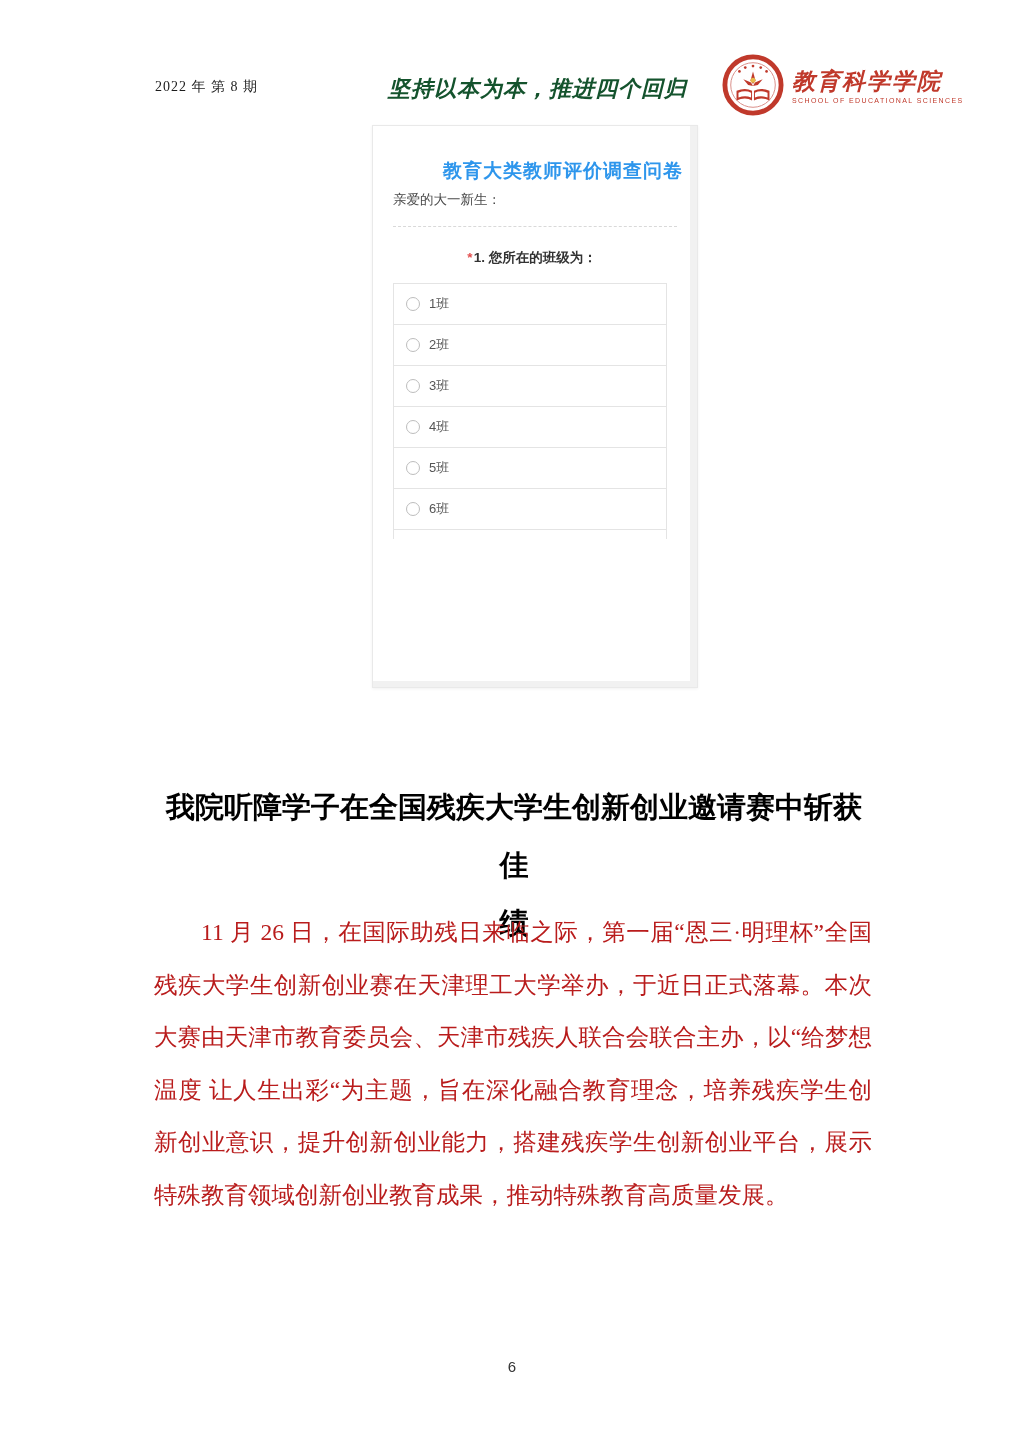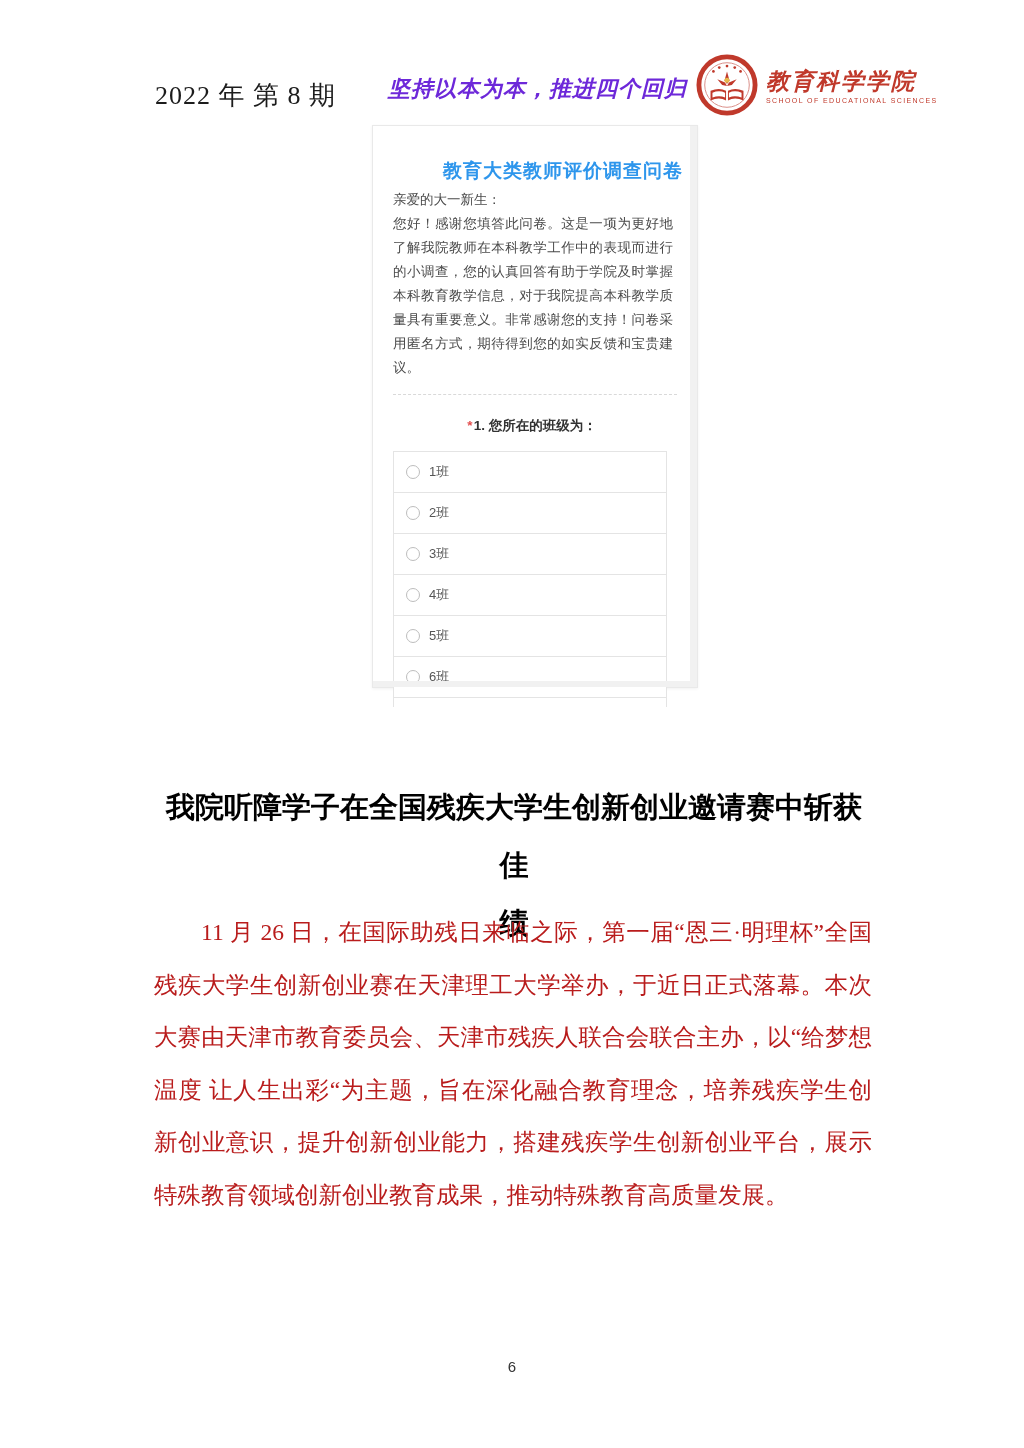--- a/index.html
+++ b/index.html
@@ -6,29 +6,29 @@
   .page{
     position:relative;
     width:1024px;height:1448px;
     background:#ffffff;
     font-family:"Liberation Serif","DejaVu Serif",serif;
     overflow:hidden;
   }
   
   .issue{
     position:absolute;left:155px;top:78px;
-    font-size:26px;color:#1c1c1c;letter-spacing:1px;
+    font-size:14px;color:#1c1c1c;letter-spacing:1px;
   }
   .motto{
     position:absolute;left:388px;top:74px;
-    font-size:22px;font-style:italic;font-weight:bold;color:#6d28d9;
+    font-size:22px;font-style:italic;font-weight:bold;color:#14532d;
     letter-spacing:1px;
   }
   .logo{
-    position:absolute;left:696px;top:54px;width:200px;height:66px;
+    position:absolute;left:722px;top:54px;width:200px;height:66px;
     display:flex;align-items:center;
   }
   .logo-emblem{width:62px;height:62px;flex:0 0 auto;}
   .logo-text{margin-left:8px;display:flex;flex-direction:column;line-height:1;}
   .logo-zh{
     font-size:23px;font-weight:bold;color:#c0392b;
     letter-spacing:2px;font-style:italic;white-space:nowrap;
     font-family:"Liberation Serif","DejaVu Serif",serif;
   }
   .logo-en{
@@ -148,21 +148,20 @@
     </span>
     <span class="logo-text">
       <span class="logo-zh">教育科学学院</span>
       <span class="logo-en">SCHOOL OF EDUCATIONAL SCIENCES</span>
     </span>
   </div>
 
   <div class="survey-shot">
     <div class="survey-title">教育大类教师评价调查问卷</div>
     <div class="survey-greeting">亲爱的大一新生：</div>
-    <div class="survey-intro">您好！感谢您填答此问卷。这是一项为更好地了解我院教师在本科教学工作中的表现而进行的小调查，您的认真回答有助于学院及时掌握本科教育教学信息，对于我院提高本科教学质量具有重要意义。非常感谢您的支持！问卷采用匿名方式，期待得到您的如实反馈和宝贵建议。</div>
     <div class="survey-divider"></div>
     <div class="survey-question">
       <span class="required-mark">*</span><span>1. 您所在的班级为：</span>
     </div>
     <div class="option-list">
       <div class="option-row">
         <span class="radio"></span>
         <span class="option-label">1班</span>
       </div>
       <div class="option-row">

